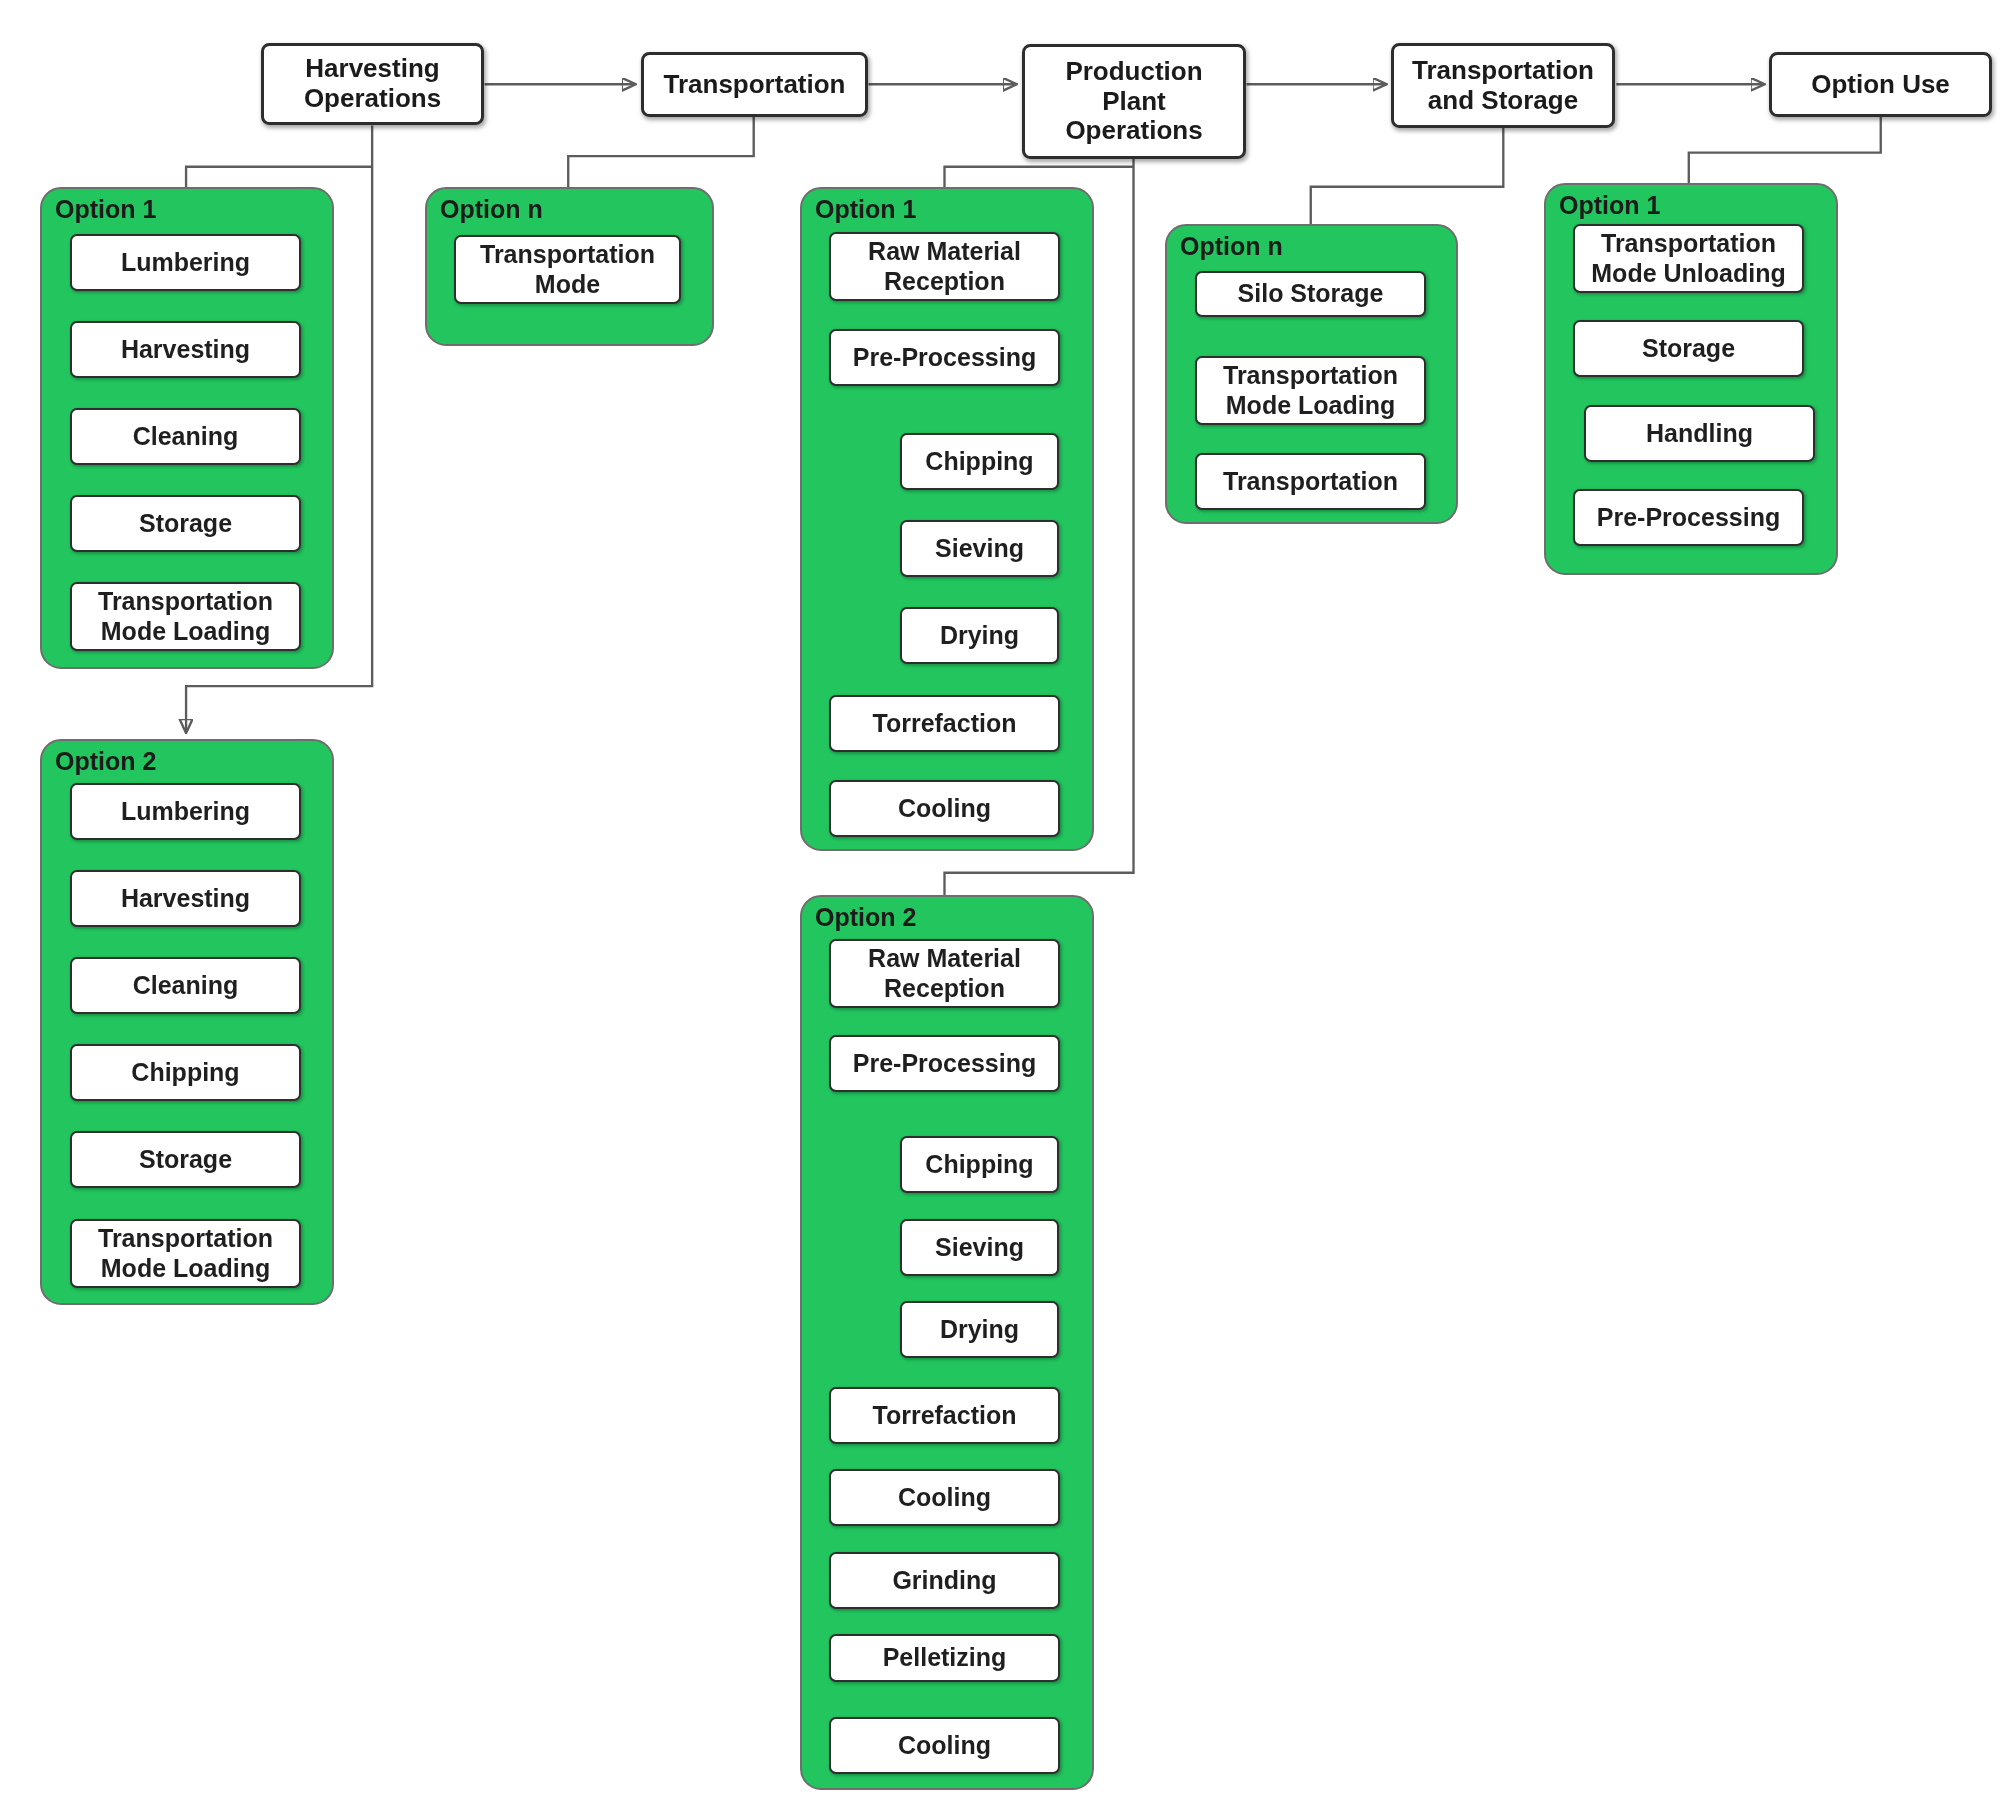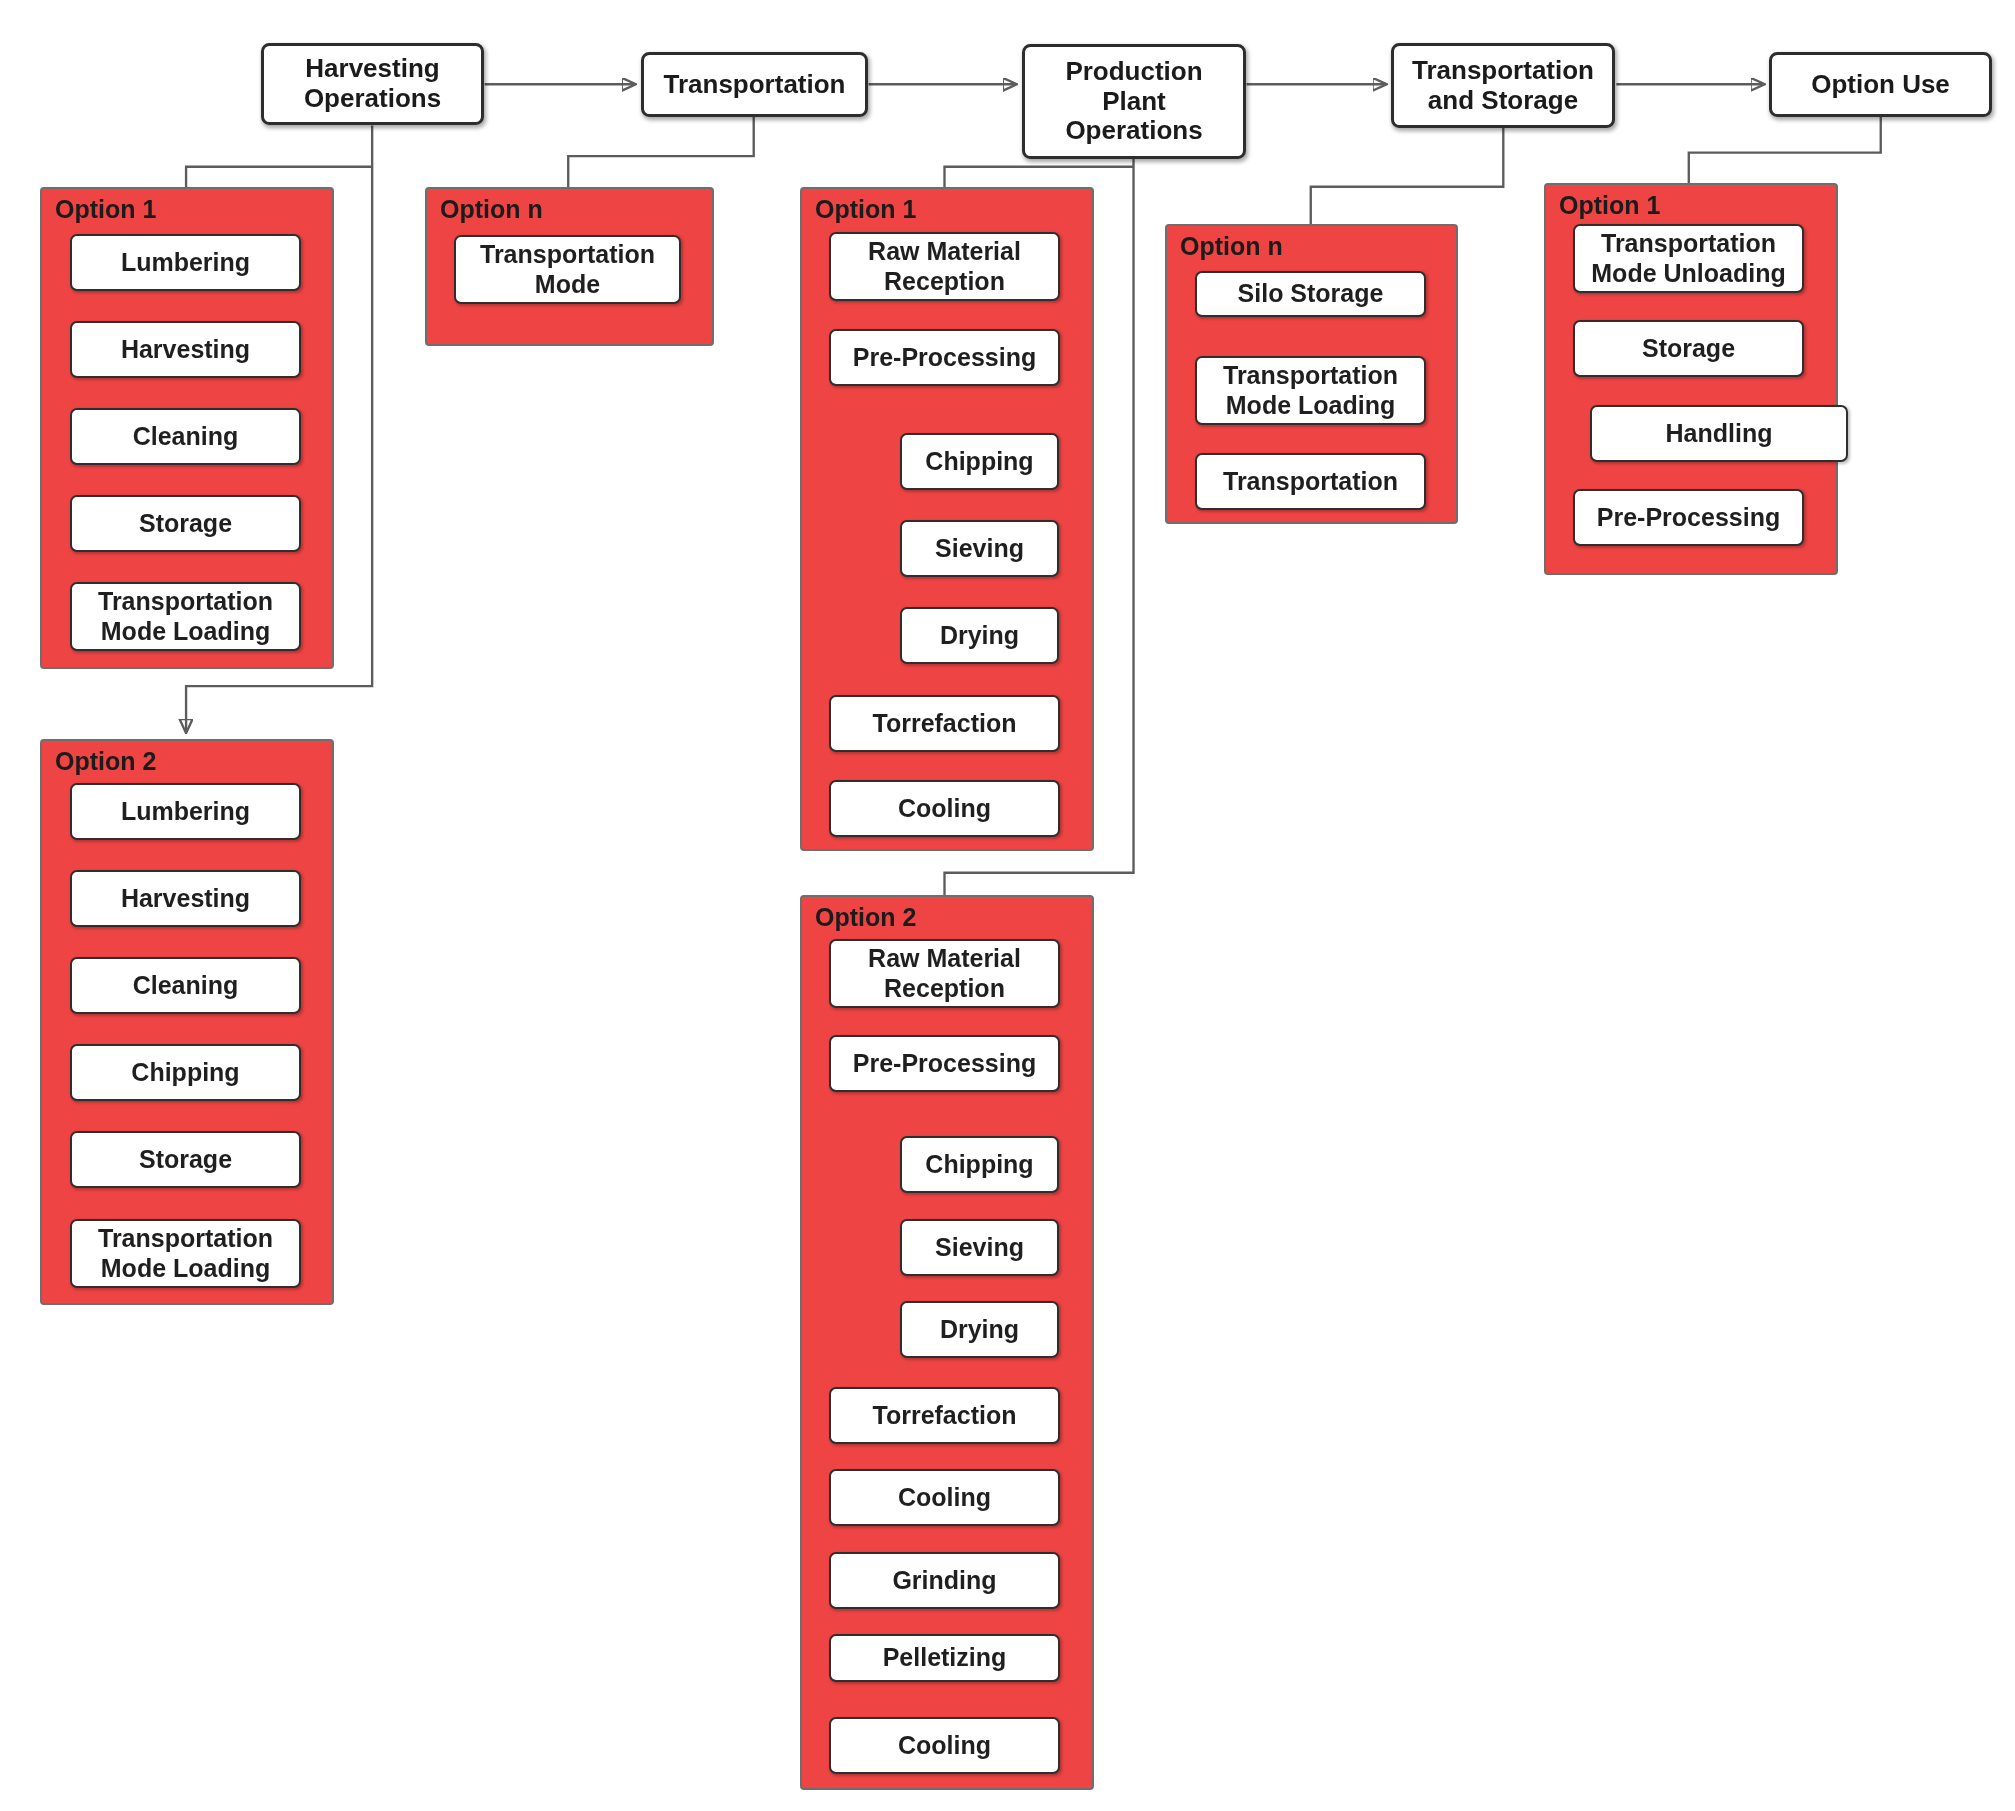--- a/index.html
+++ b/index.html
@@ -13,22 +13,22 @@
     white-space:pre-line;box-shadow:1.8px 2.9px 4.1px rgba(0,0,0,0.35);
   }
   .step{
     position:absolute;box-sizing:border-box;background:#ffffff;
     border:2.9px solid #2e2e2e;border-radius:7px;
     display:flex;align-items:center;justify-content:center;text-align:center;
     font-weight:bold;font-size:25px;line-height:1.18;color:#1f1f1f;
     white-space:pre-line;box-shadow:1.2px 1.8px 2.9px rgba(0,0,0,0.25);
   }
   .group{
-    position:absolute;box-sizing:border-box;background:#ef4444;
-    border:2.4px solid #6e6e6e;border-radius:4px;
+    position:absolute;box-sizing:border-box;background:#22c55e;
+    border:2.4px solid #6e6e6e;border-radius:21px;
   }
   .group-label{
     position:absolute;left:13px;top:5.9px;
     font-weight:bold;font-size:25px;color:#1b1b1b;white-space:nowrap;
   }
   .connector-layer{position:absolute;left:0;top:0;pointer-events:none;}
   .connector-layer path{fill:none;stroke:#5c5c5c;stroke-width:4;}
 </style>
 </head>
 <body>
@@ -177,18 +177,18 @@
     <div class="step" style="left:28px;top:130px;width:231px;height:69px">Transportation
 Mode Loading</div>
     <div class="step" style="left:28px;top:227px;width:231px;height:57px">Transportation</div>
   </div>
 
   <div class="group" style="left:1544px;top:183px;width:294px;height:392px">
     <div class="group-label">Option 1</div>
     <div class="step" style="left:27px;top:39px;width:231px;height:69px">Transportation
 Mode Unloading</div>
     <div class="step" style="left:27px;top:135px;width:231px;height:57px">Storage</div>
-    <div class="step" style="left:44px;top:220px;width:258px;height:57px">Handling</div>
+    <div class="step" style="left:38px;top:220px;width:231px;height:57px">Handling</div>
     <div class="step" style="left:27px;top:304px;width:231px;height:57px">Pre-Processing</div>
   </div>
 
 </div>
 
 
 </body></html>

